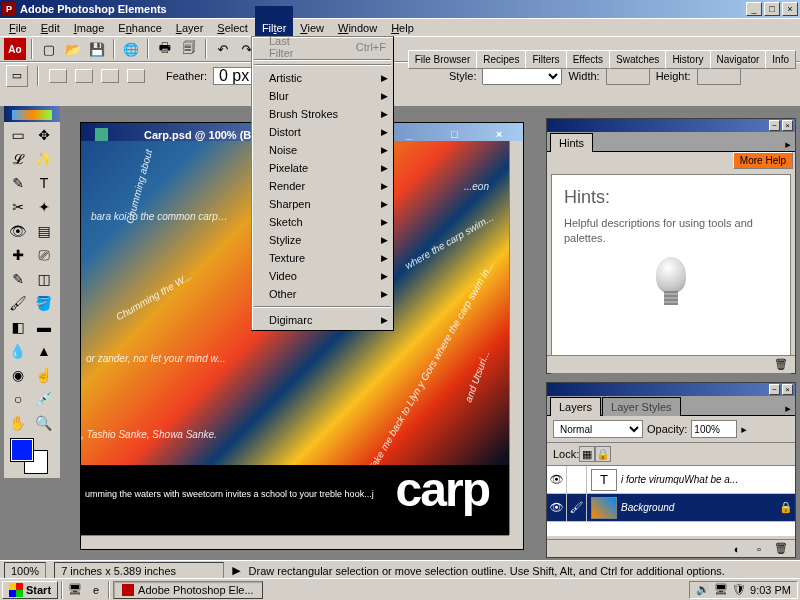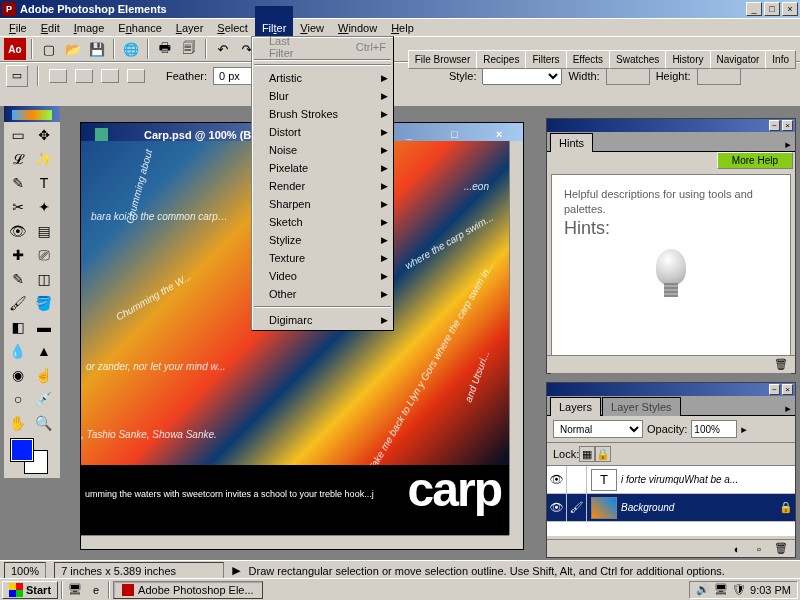--- a/index.html
+++ b/index.html
@@ -28,21 +28,21 @@
 .dropdown .sep { height: 1px; border-top: 1px solid #808080; border-bottom: 1px solid #fff; margin: 3px 1px; }
 
 
 .toolbar { height: 26px; background: #d4d0c8; display: flex; align-items: center; border-top: 1px solid #fff; border-bottom: 1px solid #808080; padding: 0 4px; gap: 2px; }
 .tbtn { width: 22px; height: 22px; display: inline-flex; align-items: center; justify-content: center; font-size: 13px; cursor: pointer; border: 1px solid transparent; }
 .tsep { width: 2px; height: 20px; border-left: 1px solid #808080; border-right: 1px solid #fff; margin: 0 3px; }
 .shortcuts-bar { position: absolute; top: 49px; right: 4px; height: 20px; display: flex; align-items: center; gap: 0; }
 .sc-tab { padding: 3px 6px; font-size: 10px; cursor: pointer; border: 1px solid #808080; border-left-color:#fff; border-top-color:#fff; background:#d4d0c8; margin-left:-1px;}
 .opts-bar { height: 26px; background: #d4d0c8; display: flex; align-items: center; border-top: 1px solid #fff; padding: 0 6px; gap: 6px; }
 .opts-bar .field-label { font-size: 11px; }
-.opts-bar input[type=text] { width: 44px; height: 18px; border: 1px solid #808080; background:#fff; padding: 0 5px; font-size:11px;}
+.opts-bar input[type=text] { width: 44px; height: 18px; border: 1px solid #808080; background:#fff; padding: 0 5px; font-size:16px;}
 .opts-bar .iconbox { width:22px; height:22px; border:1px solid #808080; display:inline-flex;align-items:center;justify-content:center;background:#d4d0c8; border-left-color:#fff; border-top-color:#fff;}
 .opts-checks { width:18px;height:14px;border:1px solid #808080;display:inline-block;margin:0 1px;background:#d4d0c8;border-left-color:#fff;border-top-color:#fff;}
 
 
 .workarea { position: absolute; top: 106px; left: 0; right: 0; bottom: 40px; background: #808080; }
 
 
 .tools { position: absolute; left: 4px; top: 0; width: 56px; background: linear-gradient(to right, #0a246a, #5a7ac0); padding-top:2px;}
 .tools-body { background: #d4d0c8; padding: 2px; display: grid; grid-template-columns: 24px 24px; gap: 2px; }
 .tool { width: 24px; height: 22px; display: flex; align-items: center; justify-content: center; font-size: 14px; cursor: pointer; border:1px solid transparent;}
@@ -50,36 +50,36 @@
 .fg-sw { position: absolute; left: 4px; top: 2px; width: 24px; height: 24px; background: #0020ff; border: 1px solid #000; box-shadow: 0 0 0 1px #fff inset; }
 .bg-sw { position: absolute; left: 18px; top: 14px; width: 24px; height: 24px; background: #fff; border: 1px solid #000; }
 
 
 .docwin { position: absolute; left: 80px; top: 16px; width: 444px; height: 428px; border: 1px solid #000; background:#808080; }
 .docwin .dtitle { height: 18px; background: linear-gradient(to right, #0a246a, #a6caf0); color: #fff; display: flex; align-items: flex-end; padding: 0 14px; font-weight: bold; gap: 32px; }
 .docwin .dtitle .di { width:13px;height:13px;background:#4a8; margin-right:4px;}
 .docwin .dtitle .dt { flex: 1; font-size: 11px; }
 .docwin .dtitle .winbtn { width:13px;height:13px;}
 .canvas { position: absolute; top: 18px; left: 0; right: 14px; bottom: 14px; background: linear-gradient(135deg, #1a4a8a 0%, #2a6aa0 15%, #e8a020 30%, #f04020 45%, #0a3a70 55%, #f8c020 65%, #e03010 75%, #101020 90%, #000 100%); overflow: hidden; }
-.canvas .carp-text { position: absolute; right: 8px; bottom: 18px; color: #fff; font-size: 48px; font-weight: bold; font-family: Arial; letter-spacing:-2px;}
+.canvas .carp-text { position: absolute; right: 20px; bottom: 18px; color: #fff; font-size: 48px; font-weight: bold; font-family: Arial; letter-spacing:-2px;}
 .canvas .blackstrip { position: absolute; left:0;right:0;bottom:0;height:70px;background:#000;}
 .canvas .curved { position: absolute; color: rgba(255,255,255,0.85); font-size: 10px; white-space: nowrap; font-style: italic;}
 .docwin .hscroll { position: absolute; bottom: 0; left: 0; right: 14px; height: 14px; background: #d4d0c8; border-top:1px solid #808080;}
 .docwin .vscroll { position: absolute; top: 18px; right: 0; bottom: 14px; width: 14px; background: #d4d0c8; border-left:1px solid #808080;}
 .docwin .corner { position: absolute; right:0;bottom:0;width:14px;height:14px;background:#d4d0c8;}
 
 
 .palette { position: absolute; background: #d4d0c8; border: 1px solid #404040; }
 .pal-titlebar { height: 13px; background: linear-gradient(to right,#0a246a,#5a7ac0); display:flex; justify-content:flex-end; align-items:center; padding:0 2px;gap:2px;}
 .pal-titlebar .pb { width:11px;height:11px;background:#d4d0c8;border:1px solid #fff;border-right-color:#404040;border-bottom-color:#404040;font-size:8px;display:flex;align-items:center;justify-content:center;cursor:pointer;}
 .pal-tabs { height: 20px; display: flex; align-items: flex-end; background:#a0a0a0; border-bottom:1px solid #000; padding-left:3px;}
 .pal-tab { padding: 3px 8px; background: #d4d0c8; border: 1px solid #000; border-bottom: none; margin-right: 1px; font-size:11px; cursor:pointer; position:relative; top:1px;}
 .pal-tab.inactive { background:#a0a0a0; color:#404040;}
 .pal-body { padding: 6px; background:#d4d0c8; position:relative;}
-.more-help { position:absolute; top:33px; right:2px; padding:2px 14px; border:1px solid #808080; border-left-color:#fff;border-top-color:#fff; background:#84cc16; font-size:10px; cursor:pointer;}
+.more-help { position:absolute; top:33px; right:2px; padding:2px 6px; border:1px solid #808080; border-left-color:#fff;border-top-color:#fff; background:#f97316; font-size:10px; cursor:pointer;}
 
 
 .layers-opts { display:flex; align-items:center; gap:4px; padding:4px 6px; border-bottom:1px solid #808080;}
 .layers-opts select, .layers-opts input { height:18px; border:1px solid #808080; background:#fff; font-size:10px; padding:0 2px;}
 .lock-row { display:flex;align-items:center;padding:3px 6px;border-bottom:1px solid #808080;font-size:10px;}
 .lock-row .lk{width:16px;height:16px;border:1px solid #808080;display:inline-flex;align-items:center;justify-content:center;}
 .layer-list { background:#fff; height:70px; overflow:hidden;}
 .layer-row { display:flex; align-items:center; height:28px; border-bottom:1px solid #c0c0c0; }
 .layer-row.sel { background:#0a246a; color:#fff; }
 .layer-row .eye { width:20px; text-align:center; border-right:1px solid #c0c0c0;height:100%;display:flex;align-items:center;justify-content:center;}
@@ -292,21 +292,21 @@
       <span class="di"></span>
       <span class="dt">Carp.psd @ 100% (Backg...</span>
       <div class="winbtn">_</div>
       <div class="winbtn">□</div>
       <div class="winbtn">×</div>
     </div>
     <div class="canvas">
       <div class="curved" style="left:20px;top:40px;transform:rotate(-75deg);">Chumming about</div>
       <div class="curved" style="left:10px;top:70px;">bara koi to the common carp…</div>
       <div class="curved" style="left:30px;top:150px;transform:rotate(-30deg);">Chumming the W...</div>
-      <div class="curved" style="left:5px;top:220px;">or zander, nor let your mind w...</div>
+      <div class="curved" style="left:5px;top:212px;">or zander, nor let your mind w...</div>
       <div class="curved" style="left:0px;top:288px;">, Tashio Sanke, Showa Sanke.</div>
       <div class="curved" style="left:230px;top:220px;transform:rotate(-60deg);">Take me back to Llyn y Gors where the carp swim in...</div>
       <div class="curved" style="right:20px;top:40px;">...eon</div>
       <div class="curved" style="right:10px;top:95px;transform:rotate(-30deg);">where the carp swim...</div>
       <div class="curved" style="right:5px;top:230px;transform:rotate(-70deg);">and Utsuri...</div>
       <div class="blackstrip">
         <div style="position:absolute;left:4px;top:24px;color:#fff;font-size:9px;">umming the waters with sweetcorn invites a school to your treble hook...j</div>
         <div class="carp-text">carp</div>
       </div>
     </div>
@@ -320,22 +320,22 @@
       <div class="pb">−</div>
       <div class="pb">×</div>
     </div>
     <div class="pal-tabs">
       <div class="pal-tab">Hints</div>
       <div style="flex:1"></div>
       <div style="width:14px;text-align:center;cursor:pointer;">▸</div>
     </div>
     <div class="more-help">More Help</div>
     <div class="pal-body" style="height:200px; background:#fff; margin:22px 4px 4px 4px; border:1px solid #808080; padding:12px;">
+      <div style="font-size:18px;color:#606060;margin-bottom:8px;">Hints:</div>
       <div style="color:#606060;line-height:1.4;">Helpful descriptions for using tools and palettes.</div>
-      <div style="font-size:18px;color:#606060;margin-bottom:8px;">Hints:</div>
       <div class="bulb"></div>
     </div>
     <div class="pal-footer" style="position:absolute;bottom:0;left:0;right:0;">
       <span class="fb">🗑</span>
     </div>
   </div>
 
   <div class="palette" style="right:4px; top:276px; width:250px; height:176px;">
     <div class="pal-titlebar">
       <div class="pb">−</div>

